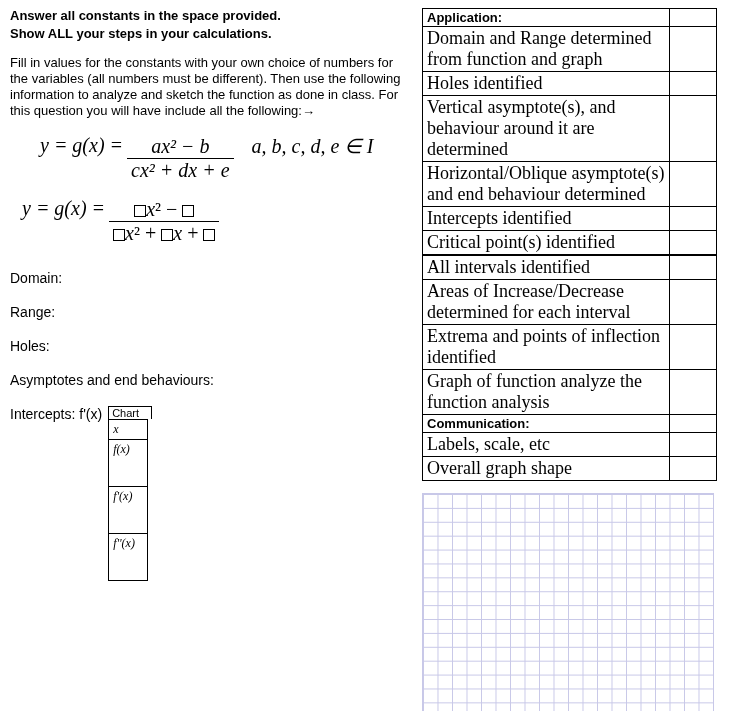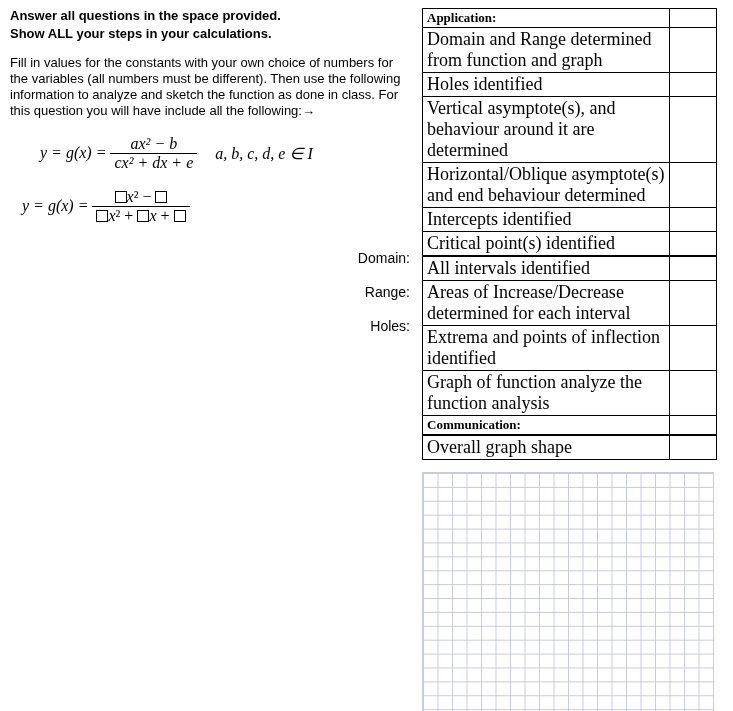--- a/index.html
+++ b/index.html
@@ -46,34 +46,34 @@
     font-family: "Times New Roman", serif;
     font-size: 18px;
   }
   .rubric-cell-score {
     width: 46px;
   }
   .rubric-header {
     font-weight: bold;
     padding: 1px 4px;
     border-right: 1px solid #000;
-    font-family: Liberation Serif, serif;
+    font-family: Liberation Sans, sans-serif;
     flex:1;
     font-size:13px;
   }
   .rubric-table {
     border-left: 1px solid #000;
     border-right: 1px solid #000;
   }
   .formula-block {
     font-family: "Times New Roman", serif;
-    font-size: 16px;
+    font-size: 20px;
     margin: 14px 0 6px 30px;
     display:flex;
-    align-items:center;
+    align-items:flex-start;
   }
   .frac {
     display: inline-block;
     vertical-align: middle;
     text-align: center;
     margin: 1px 4px;
   }
   .frac .num {
     display: block;
     border-bottom: 1px solid #000;
@@ -90,21 +90,20 @@
     height:10px;
     border:1px solid #000;
     vertical-align: -1px;
   }
   .fields {
     margin-top: 24px;
     font-size: 14px;
   }
   .fields p {
     margin: 0 0 18px 0;
-    text-align: right;
   }
   .int-row {
     display:flex;
     align-items:flex-start;
     gap:6px;
   }
   .chart-table {
     margin-left: 0px;
   }
   .chart-table td {
@@ -141,21 +140,21 @@
       linear-gradient(90deg, #c8c8e8 1px, transparent 1px);
     background-size: 14.5px 13.9px;
   }
 </style>
 </head>
 <body>
 
 <div class="row">
   <div class="left-col">
     <div class="instructions">
-      <p class="bold">Answer all questions in the space provided.</p>
+      <p class="bold">Answer all constants in the space provided.</p>
       <p class="bold">Show ALL your steps in your calculations.</p>
       <div class="gap"></div>
       <p>Fill in values for the constants with your own choice of numbers for the variables (all numbers must be different). Then use the following information to analyze and sketch the function as done in class. For this question you will have include all the following:→</p>
     </div>
 
     <div class="formula-block">
       <span class="italic">y = g(x) =</span>
       <span class="frac">
         <span class="num italic">ax² − b</span>
         <span class="den italic">cx² + dx + e</span>
@@ -172,21 +171,44 @@
         <span class="den">
           <span class="box"></span><span class="italic">x</span>² + <span class="box"></span><span class="italic">x</span> + <span class="box"></span>
         </span>
       </span>
     </div>
 
     <div class="fields">
       <p>Domain:</p>
       <p>Range:</p>
       <p>Holes:</p>
-
+      <p>Asymptotes and end behaviours:</p>
+
+      <div class="int-row">
+        <span>Intercepts: f'(x)</span>
+        <div>
+          <div class="chart-caption">Chart</div>
+          <table class="chart-table" cellspacing="0" cellpadding="0" style="border-collapse:collapse;">
+            <tbody>
+                <tr>
+                  <td class="lbl">x</td>
+                </tr>
+            <tr>
+                  <td class="lbl tall">f(x)</td>
+                </tr>
+            <tr>
+                  <td class="lbl tall">f'(x)</td>
+                </tr>
+            <tr>
+                  <td class="lbl tall">f''(x)</td>
+                </tr>
+          </tbody>
+            </table>
+        </div>
+      </div>
     </div>
   </div>
 
   <div class="right-col">
     <div class="rubric-table">
       <div class="rubric-row">
         <div class="rubric-header">Application:</div>
         <div class="rubric-cell-score"></div>
       </div>
       <div class="rubric-row">
@@ -230,20 +252,21 @@
         </div>
       <div class="rubric-row">
           <div class="rubric-cell-label">Graph of function analyze the function analysis</div>
           <div class="rubric-cell-score"></div>
         </div>
       <div class="rubric-row">
         <div class="rubric-header">Communication:</div>
         <div class="rubric-cell-score"></div>
       </div>
       <div class="rubric-row">
+          <div class="rubric-cell-label">Labels, scale, etc</div>
           <div class="rubric-cell-score"></div>
         </div>
       <div class="rubric-row">
           <div class="rubric-cell-label">Overall graph shape</div>
           <div class="rubric-cell-score"></div>
         </div>
     </div>
 
     <div class="graph-paper"></div>
   </div>

